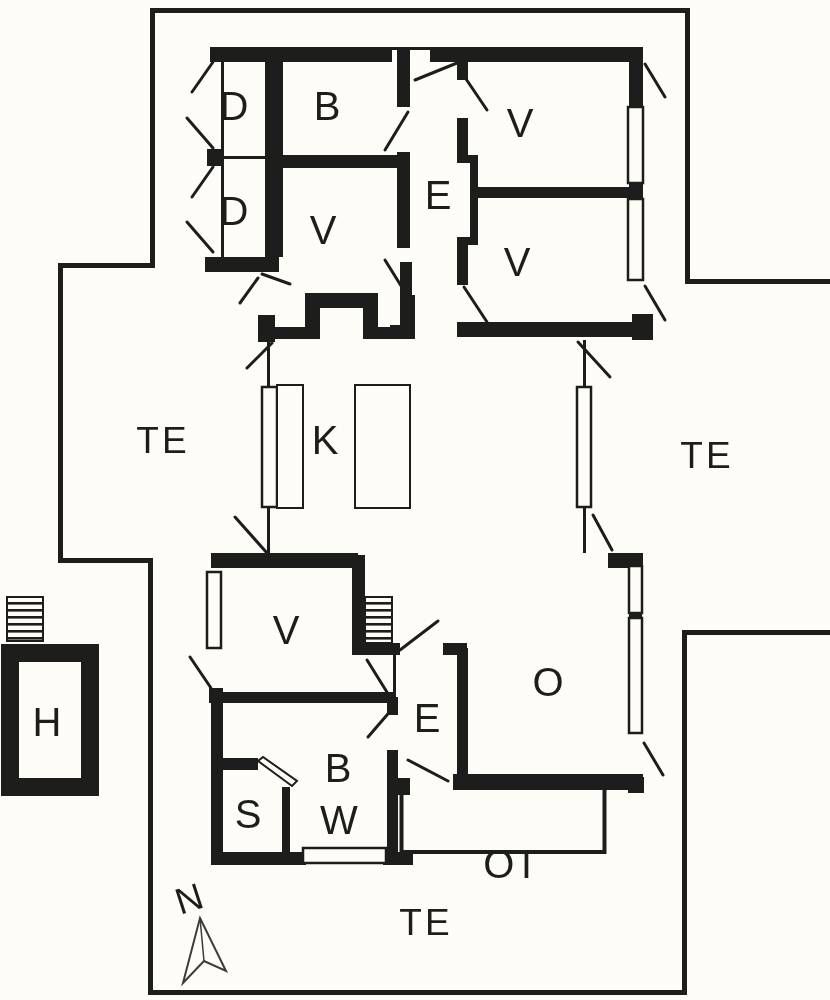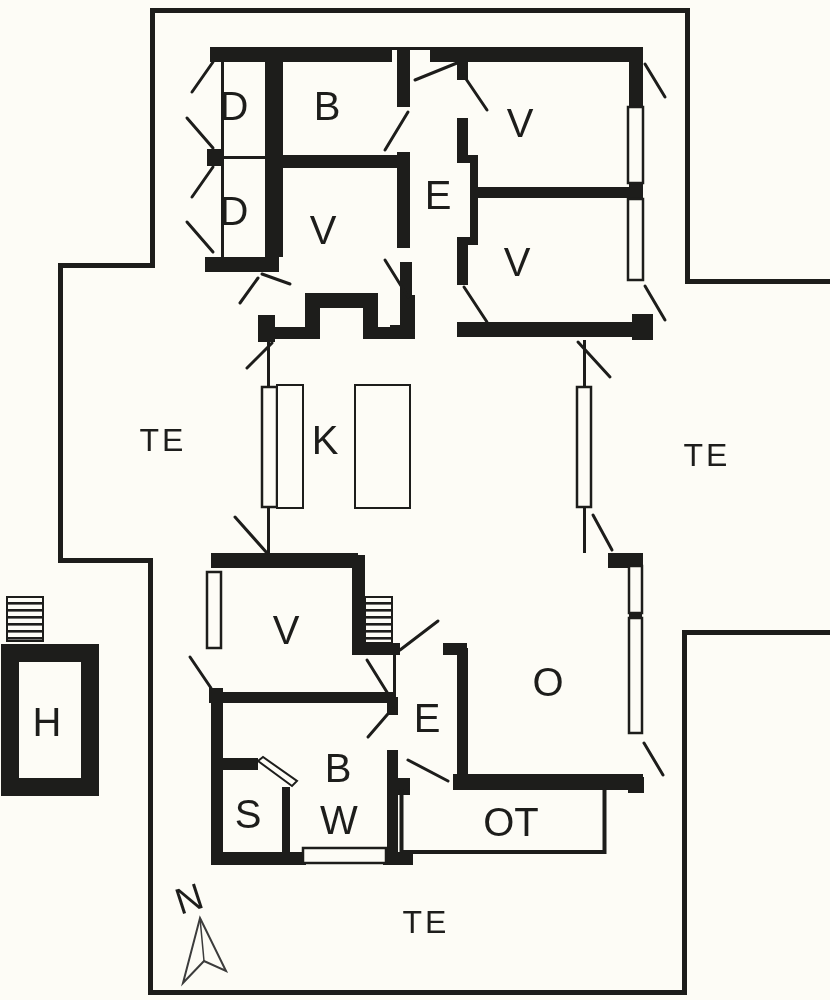--- a/index.html
+++ b/index.html
@@ -1,21 +1,21 @@
 <!DOCTYPE html>
 <html><head>
 <meta charset="utf-8">
 <style>
   html,body{margin:0;padding:0;background:#fdfcf6;}
   #stage{position:relative;width:830px;height:1000px;background:#fdfcf6;overflow:hidden;
          font-family:"Liberation Sans",sans-serif;}
   #plan-svg{position:absolute;left:0;top:0;}
   .lbl{position:absolute;transform:translate(-50%,-50%);font-size:40px;color:#1d1d1b;
        white-space:nowrap;line-height:1;user-select:none;}
-  .lbl.te{font-size:32px;letter-spacing:3px;text-align:right;}
+  .lbl.te{font-size:37px;letter-spacing:3px;text-align:right;}
   .lbl.north{font-size:37px;transform:translate(-50%,-50%) rotate(-18deg);}
 </style>
 </head>
 <body>
 
 <div id="stage">
 
   <svg id="plan-svg" width="830" height="1000" viewBox="0 0 830 1000">
     <defs>
       <pattern id="treads" width="8" height="7" patternUnits="userSpaceOnUse">
@@ -159,18 +159,18 @@
   <div class="lbl" style="left:517px;top:262px">V</div>
   <div class="lbl te" style="left:163px;top:440px">TE</div>
   <div class="lbl" style="left:325px;top:440px">K</div>
   <div class="lbl te" style="left:707px;top:455px">TE</div>
   <div class="lbl" style="left:286px;top:630px">V</div>
   <div class="lbl" style="left:548px;top:682px">O</div>
   <div class="lbl" style="left:427px;top:718px">E</div>
   <div class="lbl" style="left:338px;top:768px">B</div>
   <div class="lbl" style="left:339px;top:820px">W</div>
   <div class="lbl" style="left:248px;top:814px">S</div>
-  <div class="lbl" style="left:511px;top:822px">OT</div>
+  <div class="lbl" style="left:511px;top:864px">OT</div>
   <div class="lbl te" style="left:426px;top:922px">TE</div>
   <div class="lbl" style="left:47px;top:722px">H</div>
   <div class="lbl north" style="left:189px;top:899px">N</div>
 
 </div>
 
 </body></html>

